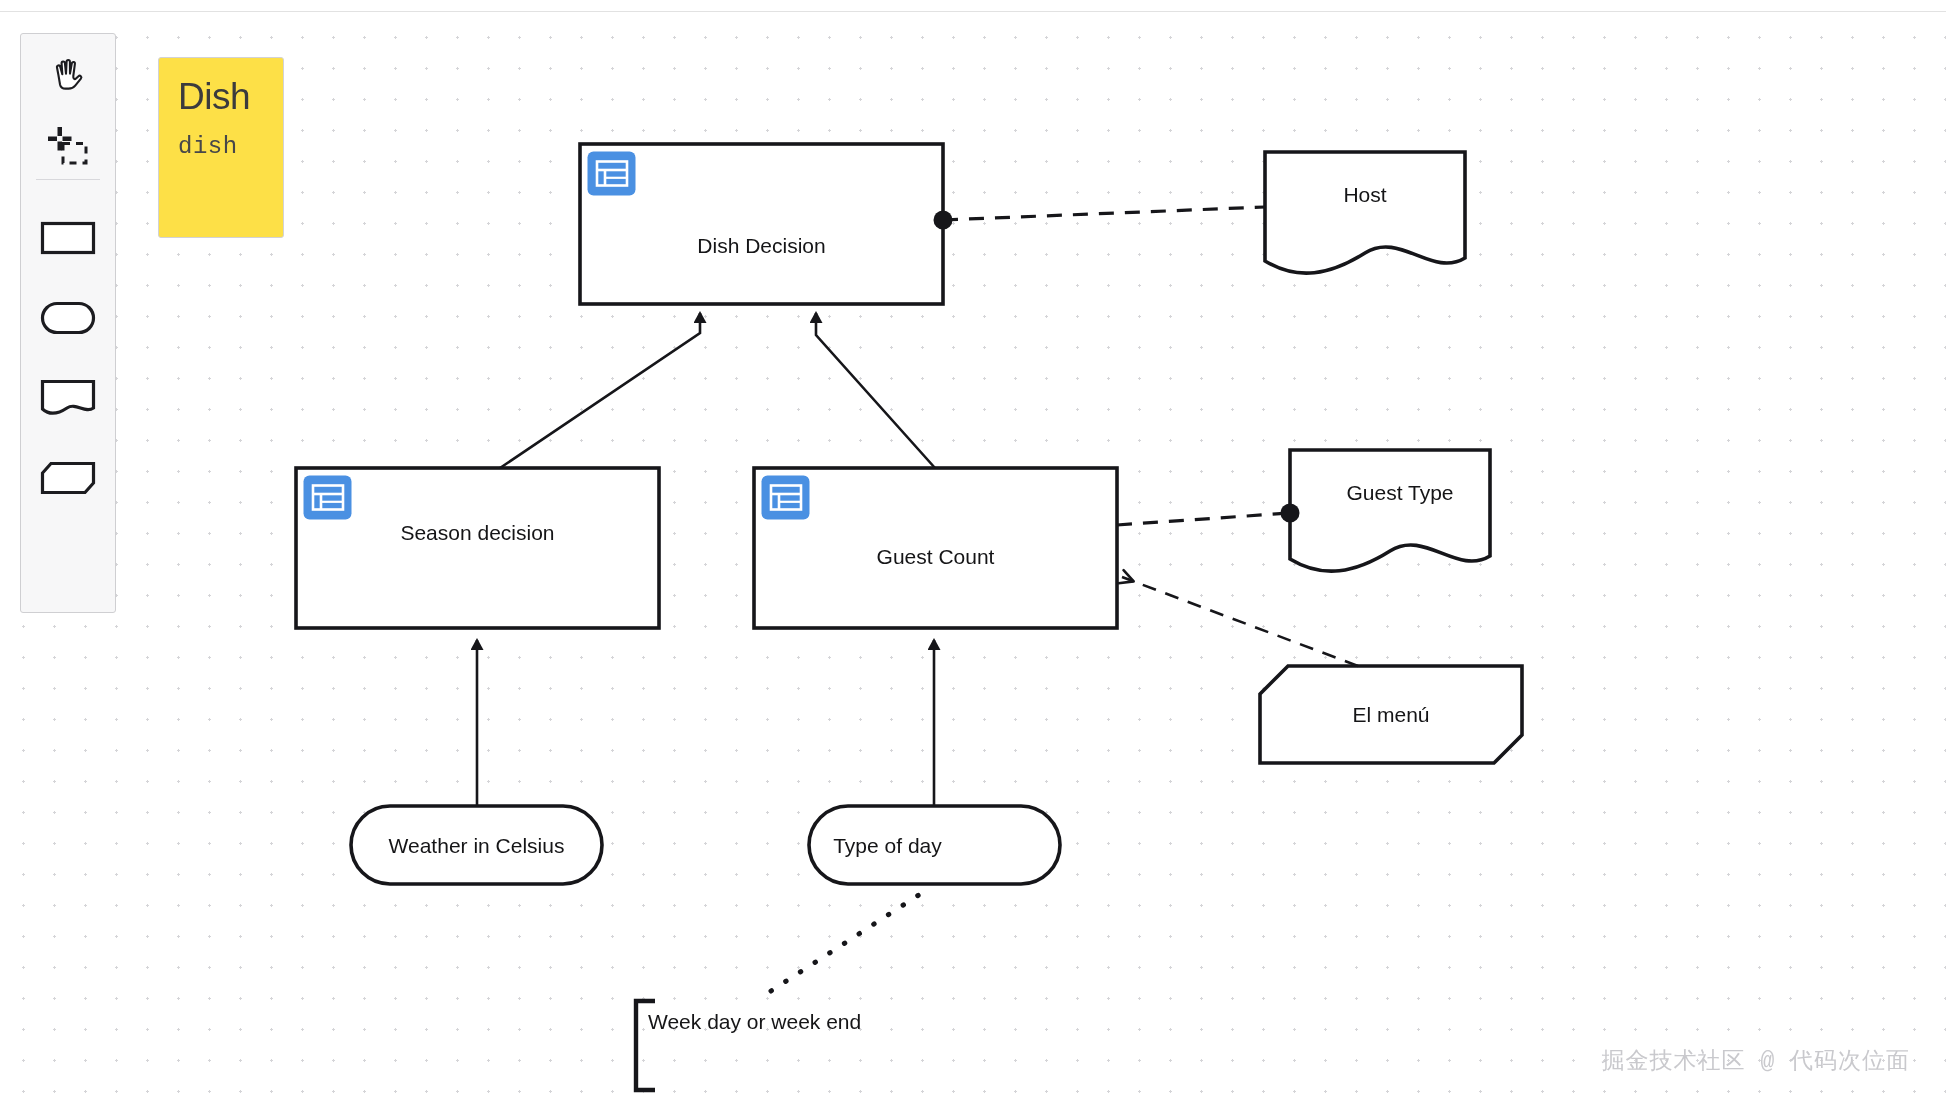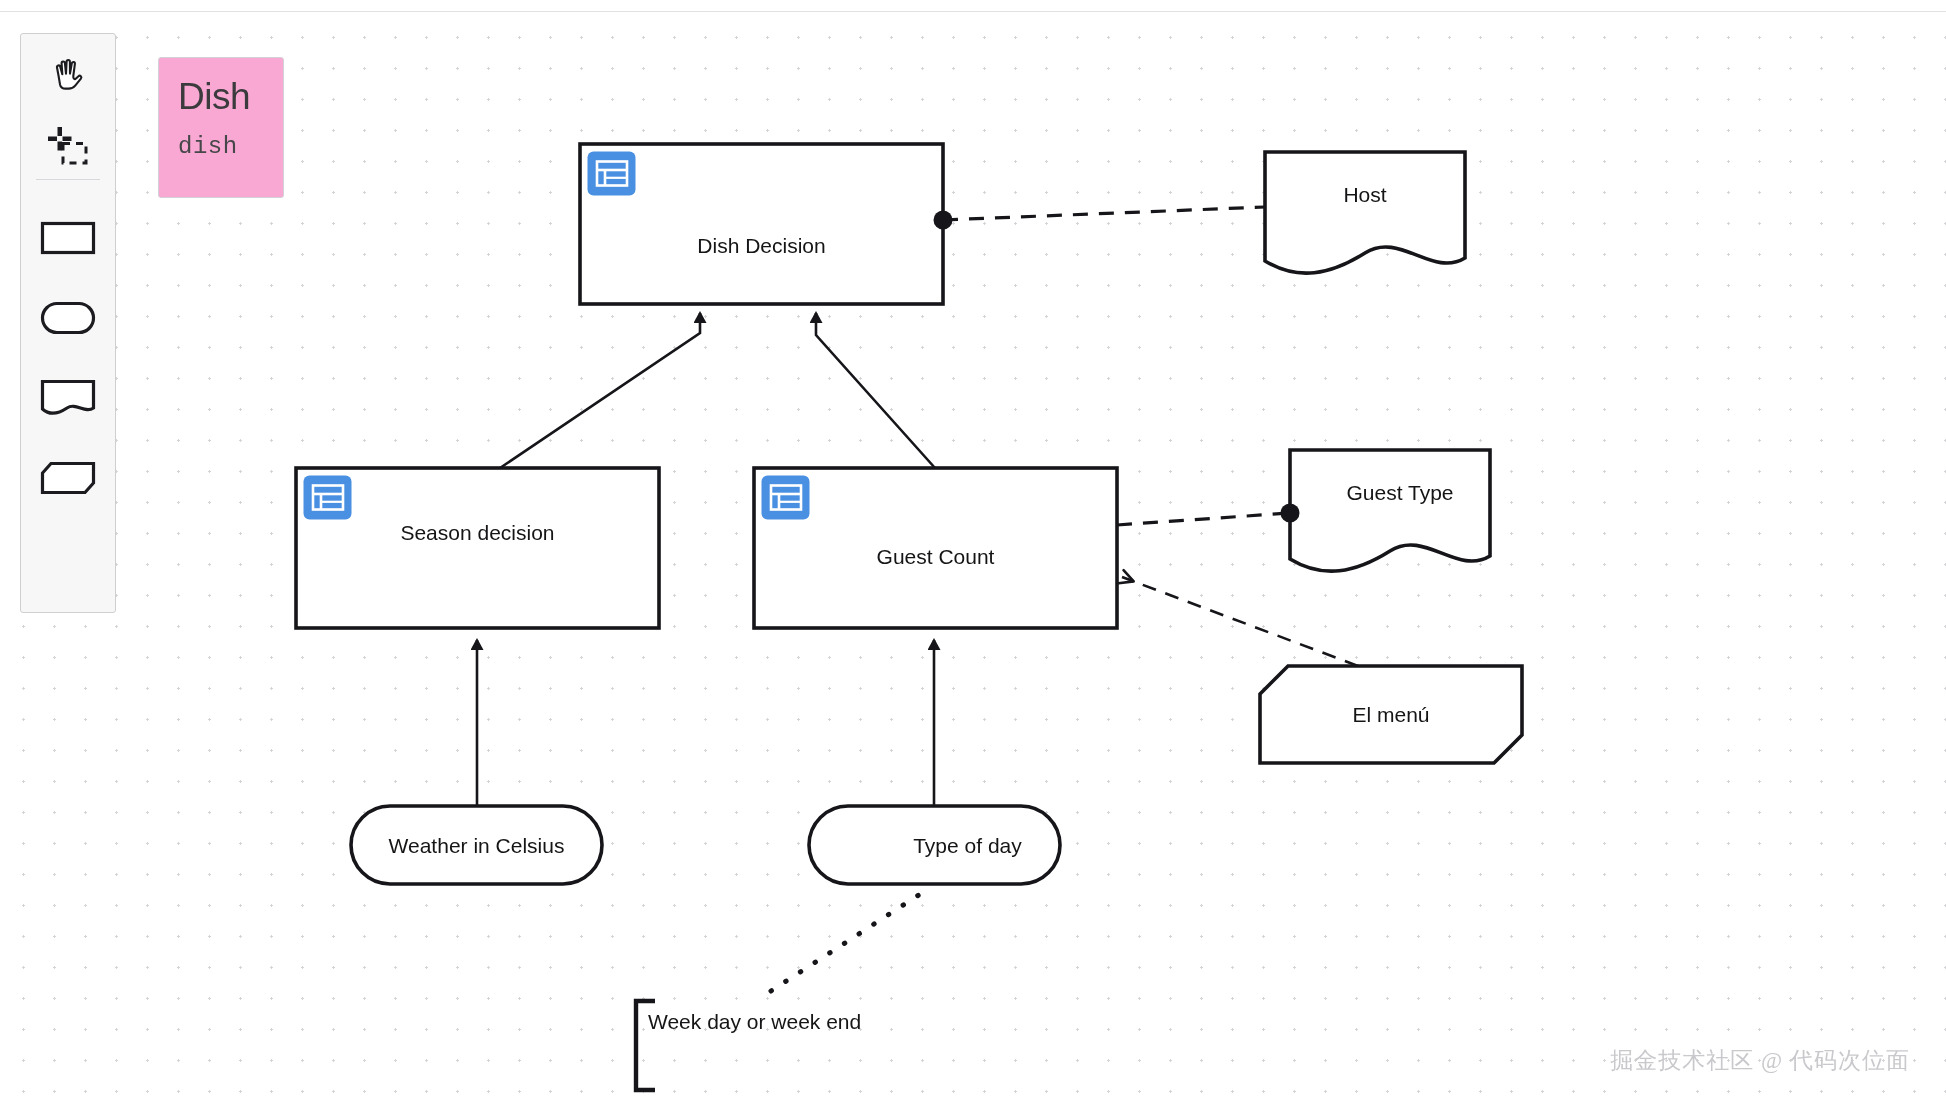--- a/index.html
+++ b/index.html
@@ -77,22 +77,22 @@
     height: 1px;
     background: #d8d8dc;
   }
 
   
   #dish-card {
     position: absolute;
     left: 158px;
     top: 57px;
     width: 126px;
-    height: 141px;
-    background: #f9a8d4;
+    height: 181px;
+    background: #fde047;
     border: 1px solid #d2d2d6;
     border-radius: 3px;
     padding: 17px 4px 0 19px;
     z-index: 25;
   }
   #dish-card .dish-title {
     font-size: 37px;
     line-height: 44px;
     color: #3b3b3d;
     font-family: "Liberation Sans", sans-serif;
@@ -136,21 +136,21 @@
     z-index: 11;
     cursor: pointer;
     background: transparent;
   }
 
   
   #watermark {
     position: absolute;
     right: 36px;
     bottom: 24px;
-    font-family: Liberation Serif, serif;
+    font-family: Liberation Mono, monospace;
     font-size: 23px;
     color: #c9c9cd;
     letter-spacing: 1px;
     white-space: nowrap;
     z-index: 20;
   }
 </style>
 </head>
 <body>
 
@@ -277,21 +277,21 @@
     <div class="node-hit" style="left:1290px; top:437px; width:200px; height:118px;"></div>
     <div class="node-label" style="left:1290px; top:466px; width:220px;">Guest Type</div>
 
     <div class="node-hit" style="left:1260px; top:653px; width:262px; height:97px;"></div>
     <div class="node-label" style="left:1260px; top:688px; width:262px;">El menú</div>
 
     <div class="node-hit" style="left:351px; top:793px; width:251px; height:78px;"></div>
     <div class="node-label" style="left:351px; top:819px; width:251px;">Weather in Celsius</div>
 
     <div class="node-hit" style="left:809px; top:793px; width:251px; height:78px;"></div>
-    <div class="node-label" style="left:842px; top:819px; width:251px;">Type of day</div>
+    <div class="node-label" style="left:762px; top:819px; width:251px;">Type of day</div>
 
     <div class="annotation-label" style="left:648px; top:994px;">Week day or week end</div>
 
   </div>
 
   <div id="palette">
 
     <div class="palette-tool" style="top:0px;">
       <svg width="44" height="44" viewBox="0 0 44 44">
         <path d="M12.5,24.5 L11,16.5 C10.6,14.3 13.6,13.5 14.2,15.6 L16.3,23.3

